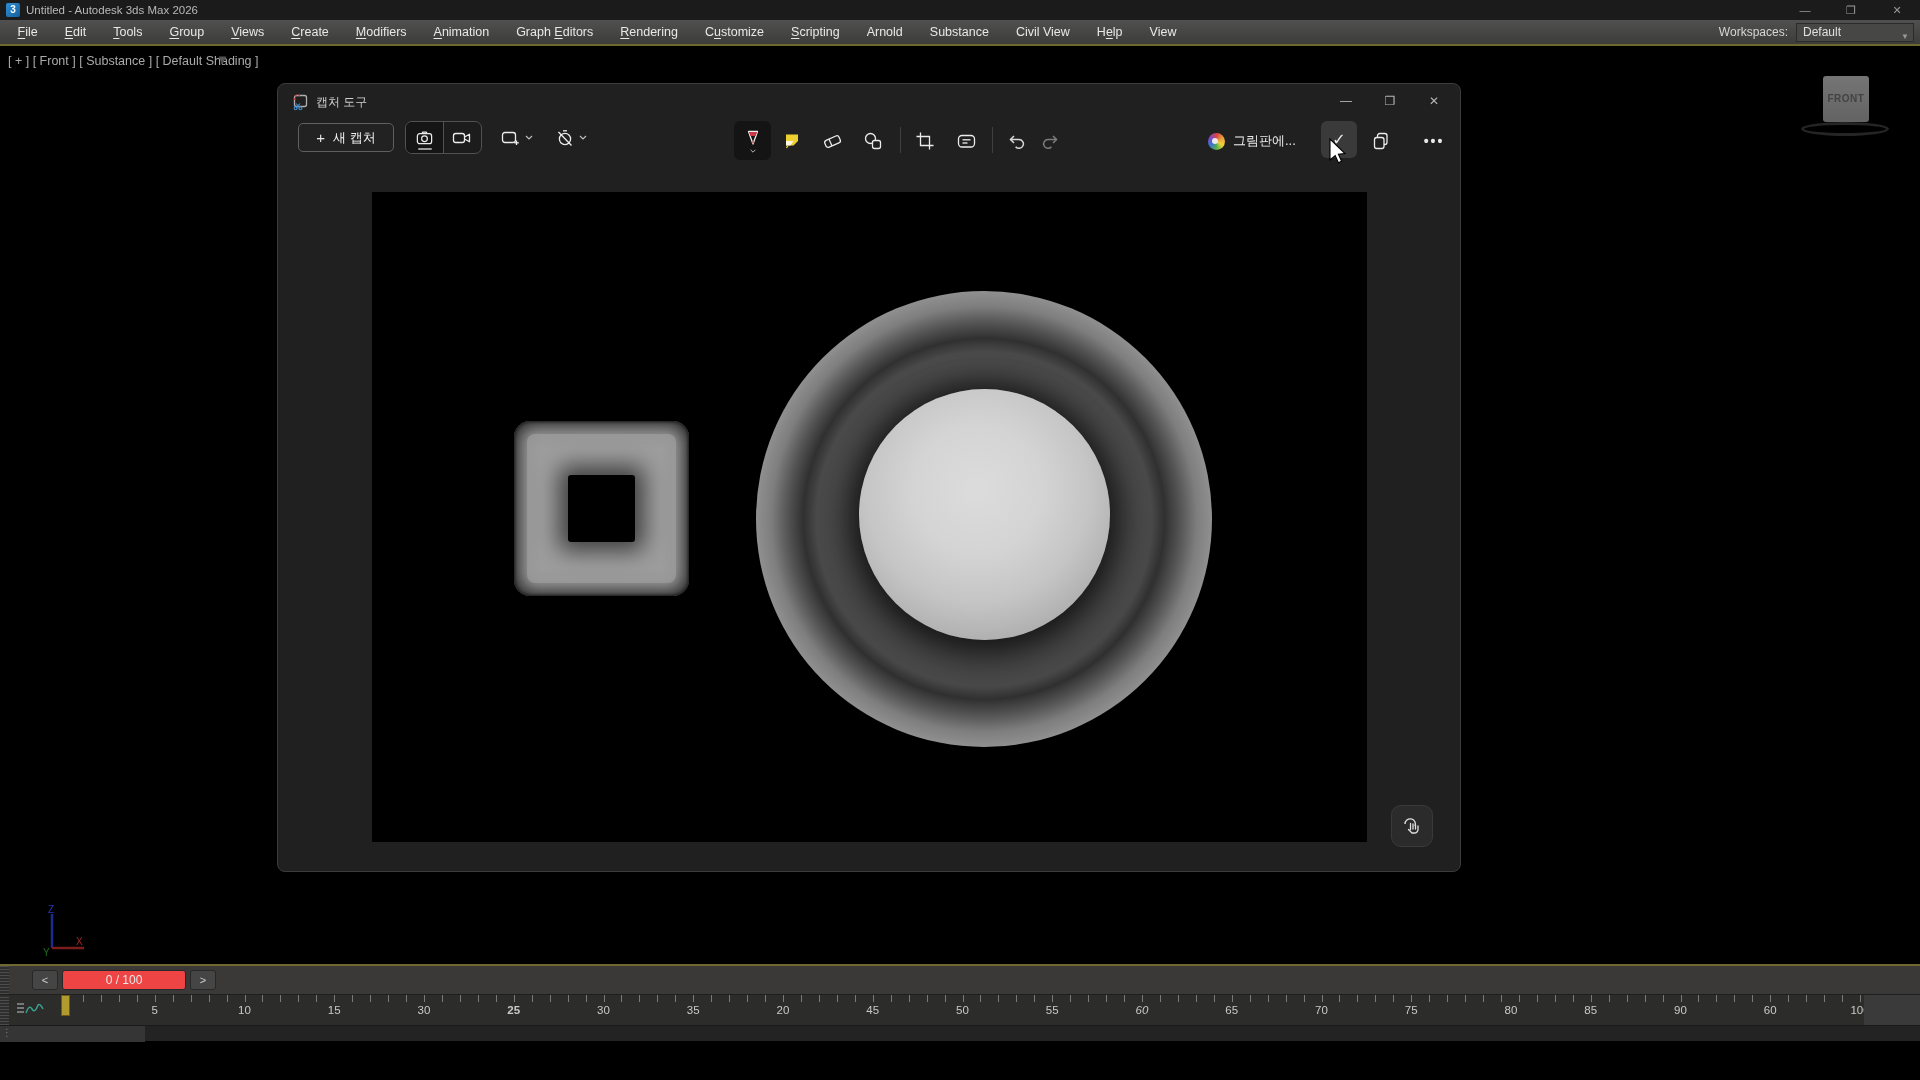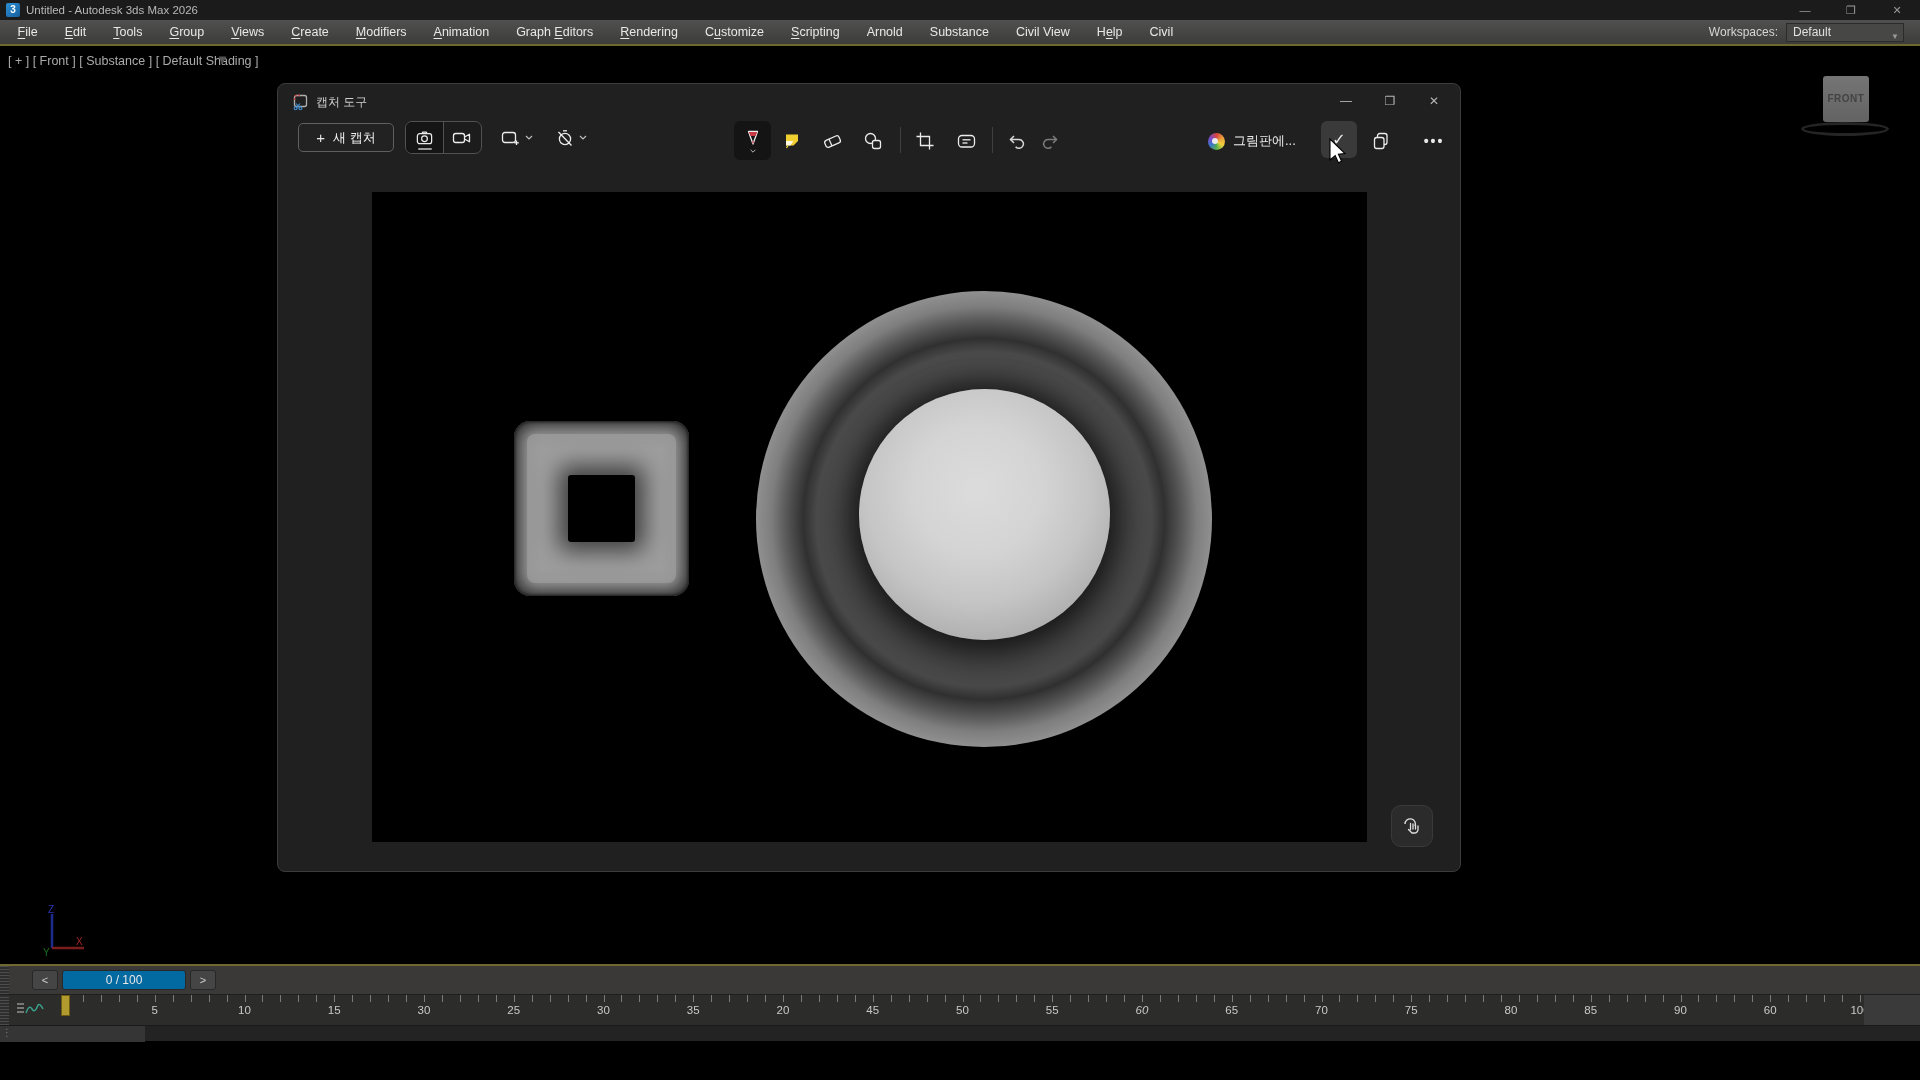--- a/index.html
+++ b/index.html
@@ -16,21 +16,21 @@
   #app-win-controls { position:absolute; right:0; top:0; height:20px; display:flex; }
   #app-win-controls .wbtn { width:46px; height:20px; color:#9a9a9a; font-size:11px; text-align:center; line-height:20px; }
 
   
   #menubar { position:absolute; left:0; top:20px; width:1920px; height:24px;
              background:linear-gradient(#505050,#3c3c3a); }
   #gold-top { position:absolute; left:0; top:44px; width:1920px; height:2px; background:#6e682f; }
   #menu-items { position:absolute; left:4px; top:0; height:24px; display:flex; }
   .menu-item { padding:0 13.5px; height:24px; line-height:24px; color:#e8e8e8; font-size:12.5px; white-space:nowrap; }
   .menu-item u { text-decoration:underline; text-underline-offset:2px; }
-  #workspaces { position:absolute; right:16px; top:0; height:24px; display:flex; align-items:center; }
+  #workspaces { position:absolute; right:6px; top:0; height:24px; display:flex; align-items:center; }
   #workspaces-label { color:#d6d6d6; font-size:12px; margin-right:8px; }
   #workspaces-select { width:118px; height:19px; background:#474745; border:1px solid #2b2b2b; color:#e0e0e0;
                        font-size:12px; line-height:17px; padding:0 6px; position:relative; }
   #workspaces-select .caret { position:absolute; right:4px; top:4px; color:#9a9a9a; font-size:8px; }
 
   
   #viewport { position:absolute; left:0; top:46px; width:1920px; height:918px; background:#000; }
   #gold-bottom { position:absolute; left:0; top:964px; width:1920px; height:2px; background:#6e682f; }
   #vp-label { position:absolute; left:8px; top:8px; color:#ababab; font-size:12.5px; }
   #vp-filter { position:absolute; left:216px; top:6px; color:#555; font-size:13px; }
@@ -98,21 +98,21 @@
   #btn-touch { left:1113px; top:721px; width:42px; height:42px; background:#2b2b2b; border:1px solid #3a3a3a; border-radius:10px; }
 
   #cursor { position:absolute; left:1328px; top:138px; z-index:50; }
 
   
   #row-spinner { position:absolute; left:0; top:966px; width:1920px; height:28px; background:#3a3938; }
   .dock-strip { position:absolute; left:0; top:0; width:9px; height:100%;
                 background:repeating-linear-gradient(0deg,#4c4c4c 0 1px,#2e2e2e 1px 3px); }
   #btn-frame-prev { position:absolute; left:32px; top:4px; width:26px; height:20px; background:#454545; border:1px solid #282828;
                     border-radius:3px; color:#cfcfcf; font-size:11px; text-align:center; line-height:18px; }
-  #frame-indicator { position:absolute; left:62px; top:4px; width:124px; height:20px; background:#0369a1; border:1px solid #282828;
+  #frame-indicator { position:absolute; left:62px; top:4px; width:124px; height:20px; background:#ef4444; border:1px solid #282828;
                     border-radius:3px; color:#e8e8e8; font-size:12px; text-align:center; line-height:18px; }
   #btn-frame-next { position:absolute; left:190px; top:4px; width:26px; height:20px; background:#454545; border:1px solid #282828;
                     border-radius:3px; color:#cfcfcf; font-size:11px; text-align:center; line-height:18px; }
   #row-ruler { position:absolute; left:0; top:994px; width:1920px; height:31px; background:#2c2c2b; border-top:1px solid #1f1f1f; }
   #curve-editor-btn { position:absolute; left:14px; top:3px; width:36px; height:25px; }
   .tick { position:absolute; top:0; width:1px; height:7px; background:#7a7a7a; }
   .tick-label { position:absolute; top:9px; transform:translateX(-50%); color:#c9c9c9; font-size:11.5px; }
   .tick-label.current { color:#b79a2d; }
   #time-marker { position:absolute; left:61px; top:0; width:9px; height:21px; background:#b29b2e; border:1px solid #6d5c12; }
   #ruler-endcap { position:absolute; left:1864px; top:0; width:56px; height:31px; background:#3a3a3a; }
@@ -148,21 +148,21 @@
         <div class="menu-item"><u>M</u>odifiers</div>
         <div class="menu-item"><u>A</u>nimation</div>
         <div class="menu-item">Graph <u>E</u>ditors</div>
         <div class="menu-item"><u>R</u>endering</div>
         <div class="menu-item">C<u>u</u>stomize</div>
         <div class="menu-item"><u>S</u>cripting</div>
         <div class="menu-item">Arnold</div>
         <div class="menu-item">Substance</div>
         <div class="menu-item">Civil View</div>
         <div class="menu-item">H<u>e</u>lp</div>
-        <div class="menu-item">Civil</div>
+        <div class="menu-item">View</div>
       </div>
     <div id="workspaces">
       <span id="workspaces-label">Workspaces:</span>
       <div id="workspaces-select">
         <span>Default</span>
         <span class="caret">▼</span>
       </div>
     </div>
   </div>
   <div id="gold-top"></div>
@@ -478,21 +478,21 @@
         <div class="tick" style="left: 1824.1px;"></div>
         <div class="tick" style="left: 1842.05px;"></div>
         <div class="tick" style="left: 1860px;"></div>
       </div>
     <div id="tick-labels">
         <div class="tick-label current" style="left: 65px;">0</div>
         <div class="tick-label" style="left: 154.75px;">5</div>
         <div class="tick-label" style="left: 244.5px;">10</div>
         <div class="tick-label" style="left: 334.25px;">15</div>
         <div class="tick-label" style="left: 424px;">30</div>
-        <div class="tick-label" style="left: 513.75px;">25</div>
+        <div class="tick-label" style="left: 513.75px; font-weight: bold;">25</div>
         <div class="tick-label" style="left: 603.5px;">30</div>
         <div class="tick-label" style="left: 693.25px;">35</div>
         <div class="tick-label" style="left: 783px;">20</div>
         <div class="tick-label" style="left: 872.75px;">45</div>
         <div class="tick-label" style="left: 962.5px;">50</div>
         <div class="tick-label" style="left: 1052.25px;">55</div>
         <div class="tick-label" style="left: 1142px; font-style: italic;">60</div>
         <div class="tick-label" style="left: 1231.75px;">65</div>
         <div class="tick-label" style="left: 1321.5px;">70</div>
         <div class="tick-label" style="left: 1411.25px;">75</div>

